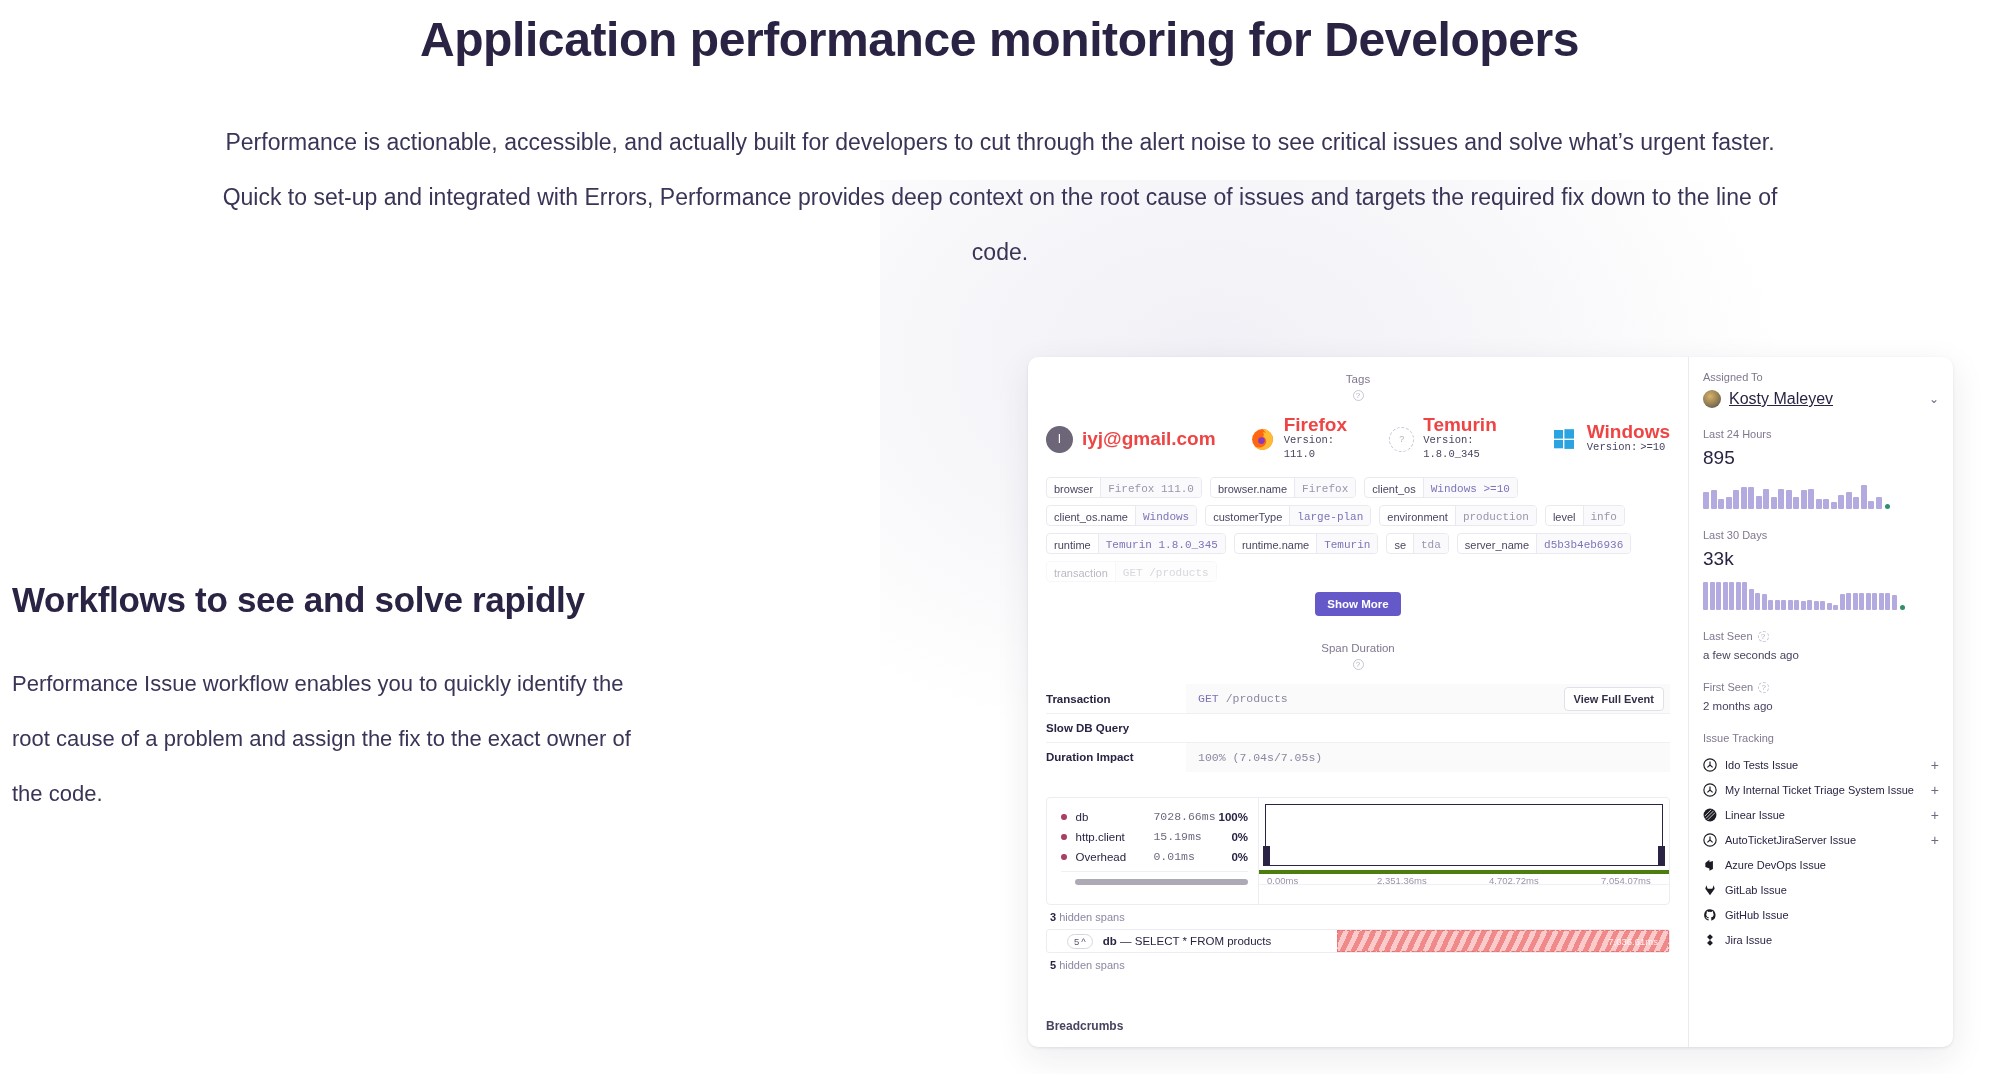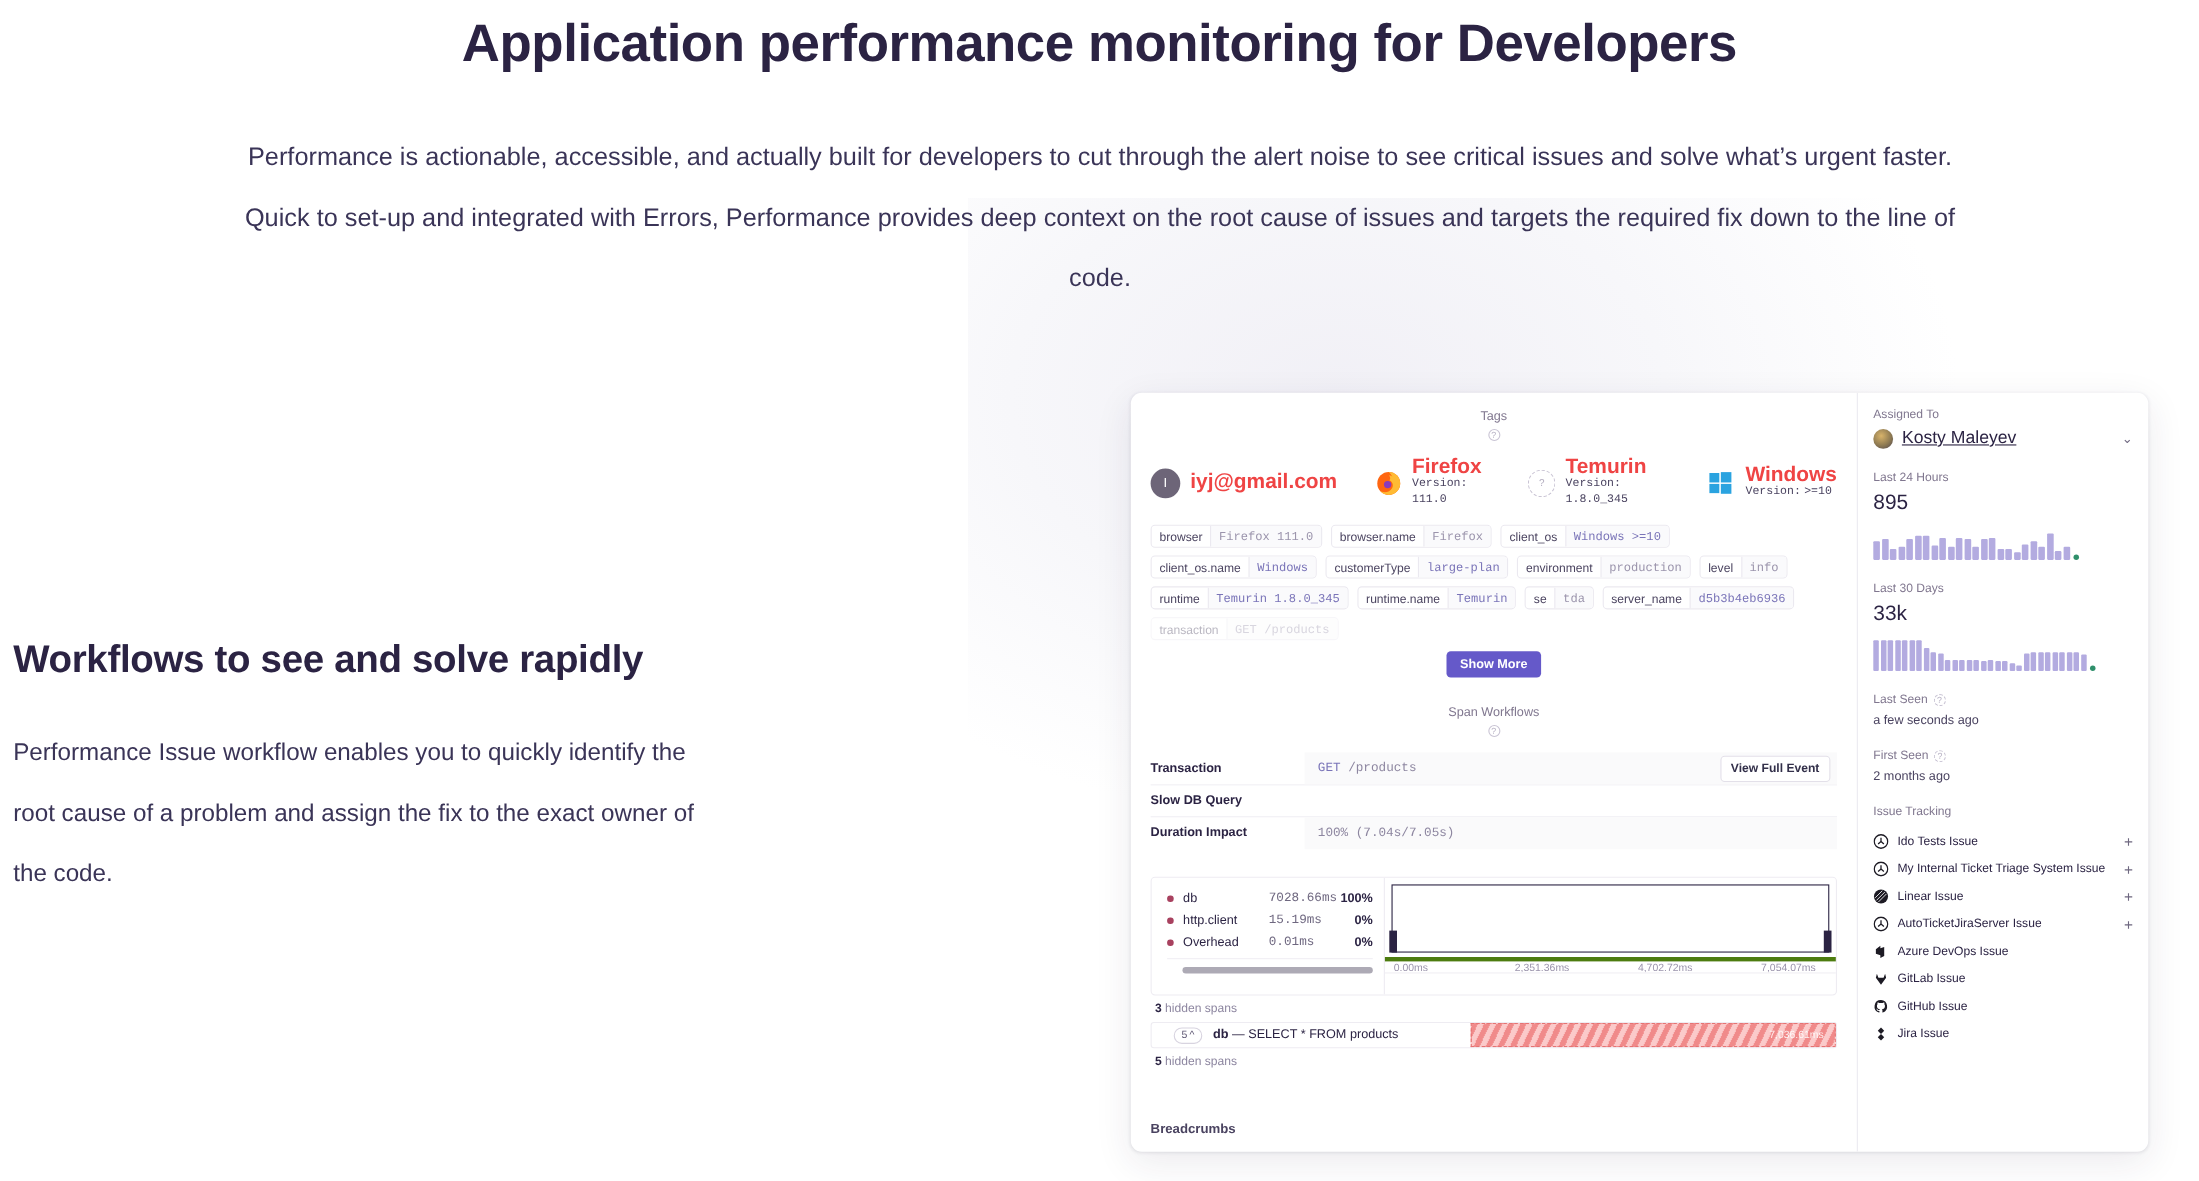--- a/index.html
+++ b/index.html
@@ -357,21 +357,21 @@
             <span class="k">transaction</span>
             <span class="v">GET /products</span>
           </div>
       </div>
 
       <div class="showmore-row">
         <button class="show-more">Show More</button>
       </div>
 
       <div class="sec-label span-evidence-label">
-        <span>Span Workflows</span>
+        <span>Span Duration</span>
         <span class="q-icon">?</span>
       </div>
 
       <div class="ev-table">
         <div class="ev-row">
           <div class="ev-k">Transaction</div>
           <div class="ev-v">
             <span class="m">GET</span>&nbsp;<span>/products</span>
             <span style="margin-left:auto;"><button class="view-full">View Full Event</button></span>
           </div>

